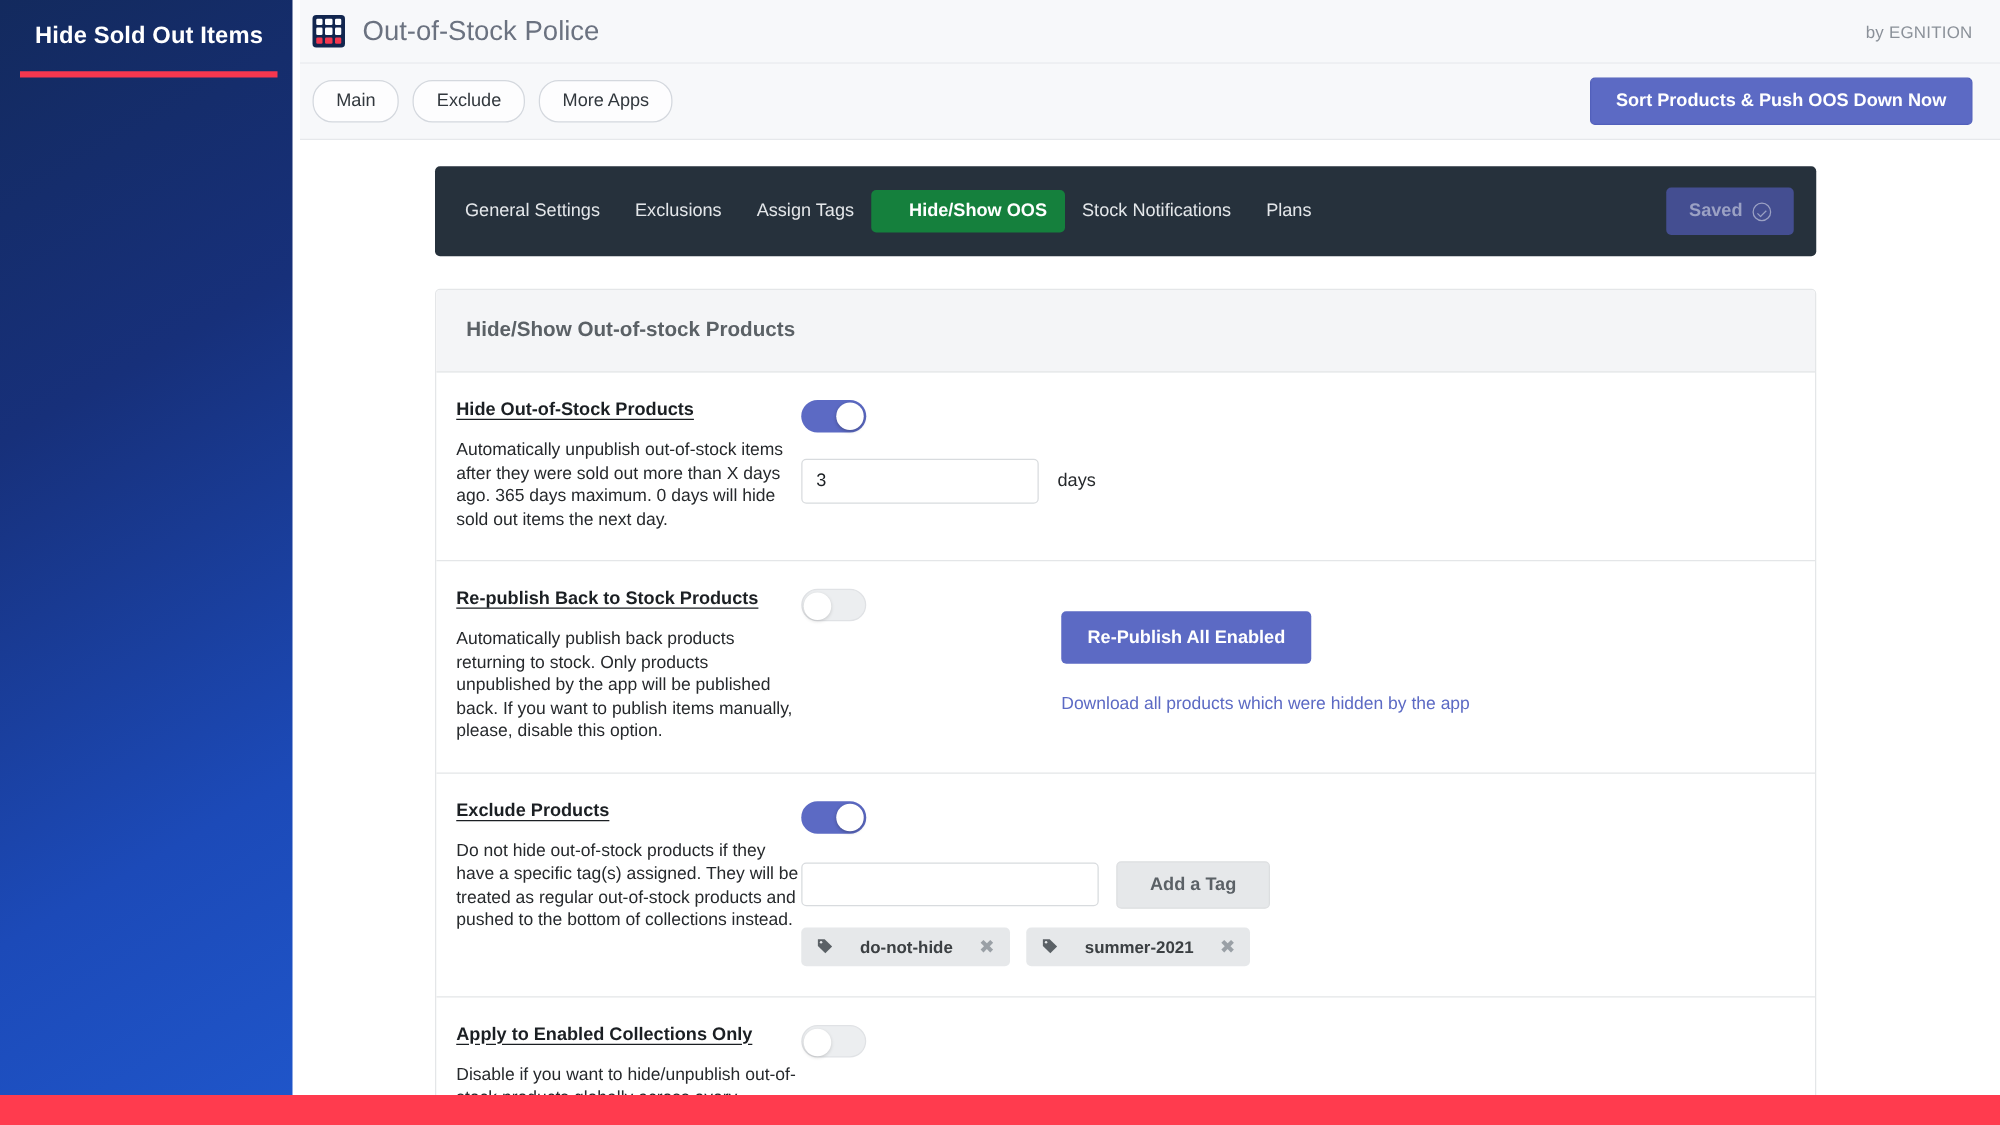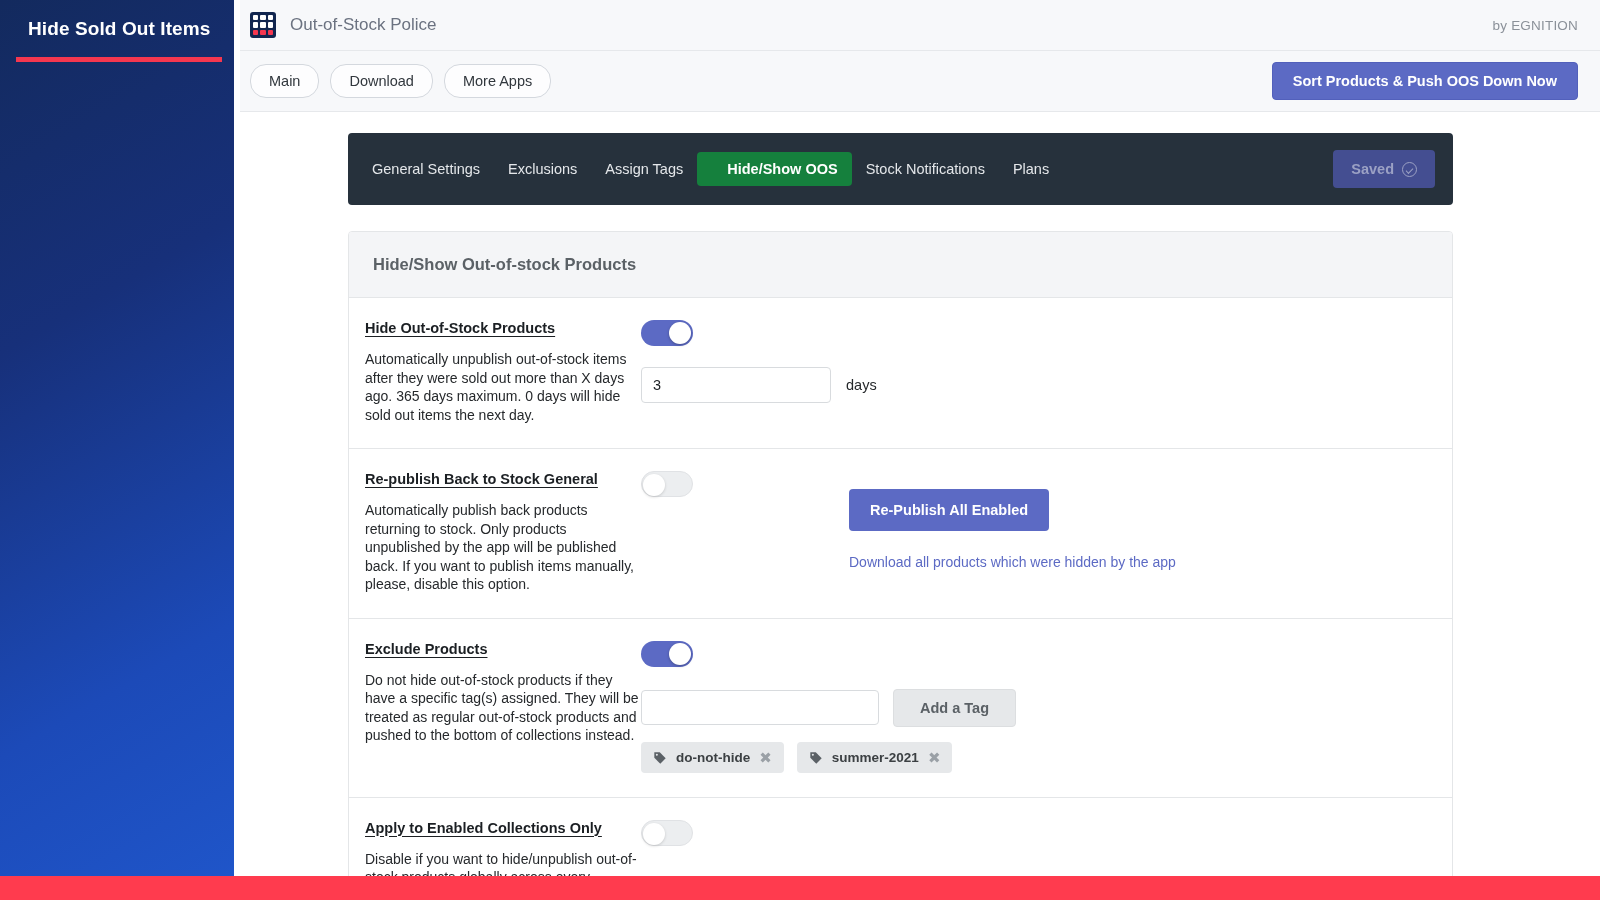--- a/index.html
+++ b/index.html
@@ -40,21 +40,21 @@
     display: flex; align-items: center; padding: 0 22px 0 10px;
   }
   .app-icon {
     width: 26px; height: 26px; background: #12264f; border-radius: 3px;
     display: grid; grid-template-columns: repeat(3, 1fr); grid-template-rows: repeat(3, 1fr);
     gap: 2px; padding: 3px; flex: none;
   }
   .app-icon i { display: block; background: #ffffff; border-radius: 1px; }
   .app-icon i.r { background: #f5374f; }
   .app-title {
-    margin-left: 14px; font-size: 17px; color: #6b7280; font-weight: 400;
+    margin-left: 14px; font-size: 22px; color: #6b7280; font-weight: 400;
   }
   .by-label { margin-left: auto; font-size: 13.5px; color: #8b9199; letter-spacing: .2px; }
 
   .toolbar {
     height: 61px; background: #f7f8fa; border-bottom: 1px solid #e6e8eb;
     display: flex; align-items: center; padding: 0 22px 0 10px; gap: 11px;
   }
   .tbtn {
     background: #fdfdfe; border: 1px solid #d4d8de; border-radius: 16px;
     font-size: 14.5px; color: #31373d; padding: 9px 18px; cursor: pointer;
@@ -153,21 +153,21 @@
     padding: 0 11px; font-size: 14.5px; font-family: inherit; background: #fff;
   }
   .add-tag-btn {
     background: #e6e8ea; border: 1px solid #dcdee0; border-radius: 4px;
     color: #5b6166; font-size: 14.5px; font-weight: 600; padding: 10px 26px;
     cursor: pointer; font-family: inherit;
   }
   .chips { margin-top: 15px; display: flex; gap: 13px; }
   .chip {
     background: #e6e8ea; border-radius: 4px; padding: 8px 12px;
-    display: flex; align-items: flex-end; gap: 9px;
+    display: flex; align-items: center; gap: 21px;
     font-size: 13.5px; font-weight: 700; color: #3c4043;
   }
   .chip .tagicon { display: flex; color: #5b6166; }
   .chip .x {
     color: #9aa0a6; font-size: 15px; cursor: pointer; line-height: 1;
     font-weight: 400;
   }
 
   .bottom-bar {
     position: absolute; left: 0; bottom: 0; width: 1600px; height: 24px;
@@ -197,21 +197,21 @@
           <i class="r"></i>
           <i class="r"></i>
           <i class="r"></i>
       </span>
       <span class="app-title">Out-of-Stock Police</span>
       <span class="by-label">by EGNITION</span>
     </div>
 
     <div class="toolbar">
       <button class="tbtn">Main</button>
-      <button class="tbtn">Download</button>
+      <button class="tbtn">Exclude</button>
       <button class="tbtn">More Apps</button>
       <button class="cta">Sort Products &amp; Push OOS Down Now</button>
     </div>
 
     <div class="content">
 
       <nav class="navbar">
         <div class="navitem">General Settings</div>
         <div class="navitem">Exclusions</div>
         <div class="navitem">Assign Tags</div>
@@ -236,21 +236,21 @@
             <div class="toggle on"><span class="knob"></span></div>
             <div class="field-line">
               <input class="num-input" type="text" value="3" style="">
               <span class="unit">days</span>
             </div>
           </div>
         </div>
 
         <div class="row">
           <div class="row-left">
-            <div class="row-title">Re-publish Back to Stock General</div>
+            <div class="row-title">Re-publish Back to Stock Products</div>
             <div class="row-desc">Automatically publish back products returning to stock. Only products unpublished by the app will be published back. If you want to publish items manually, please, disable this option.</div>
           </div>
           <div class="row-right">
             <div class="toggle off"><span class="knob"></span></div>
             <div style="margin-left:208px;margin-top:-8px;">
               <button class="primary-btn">Re-Publish All Enabled</button>
               <a class="link">Download all products which were hidden by the app</a>
             </div>
           </div>
         </div>

